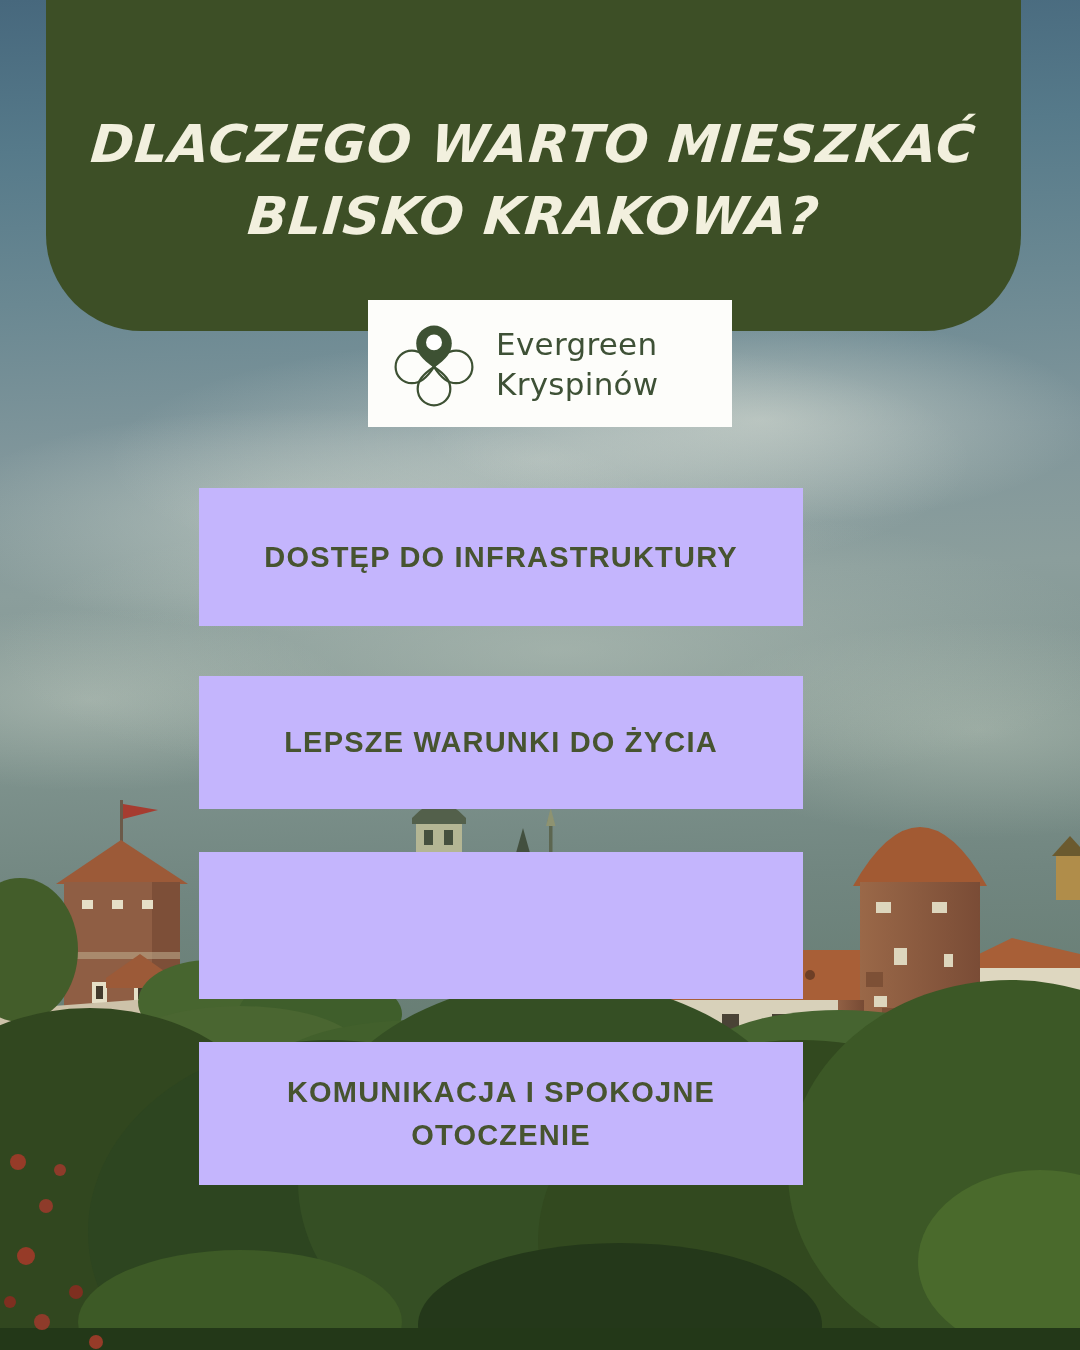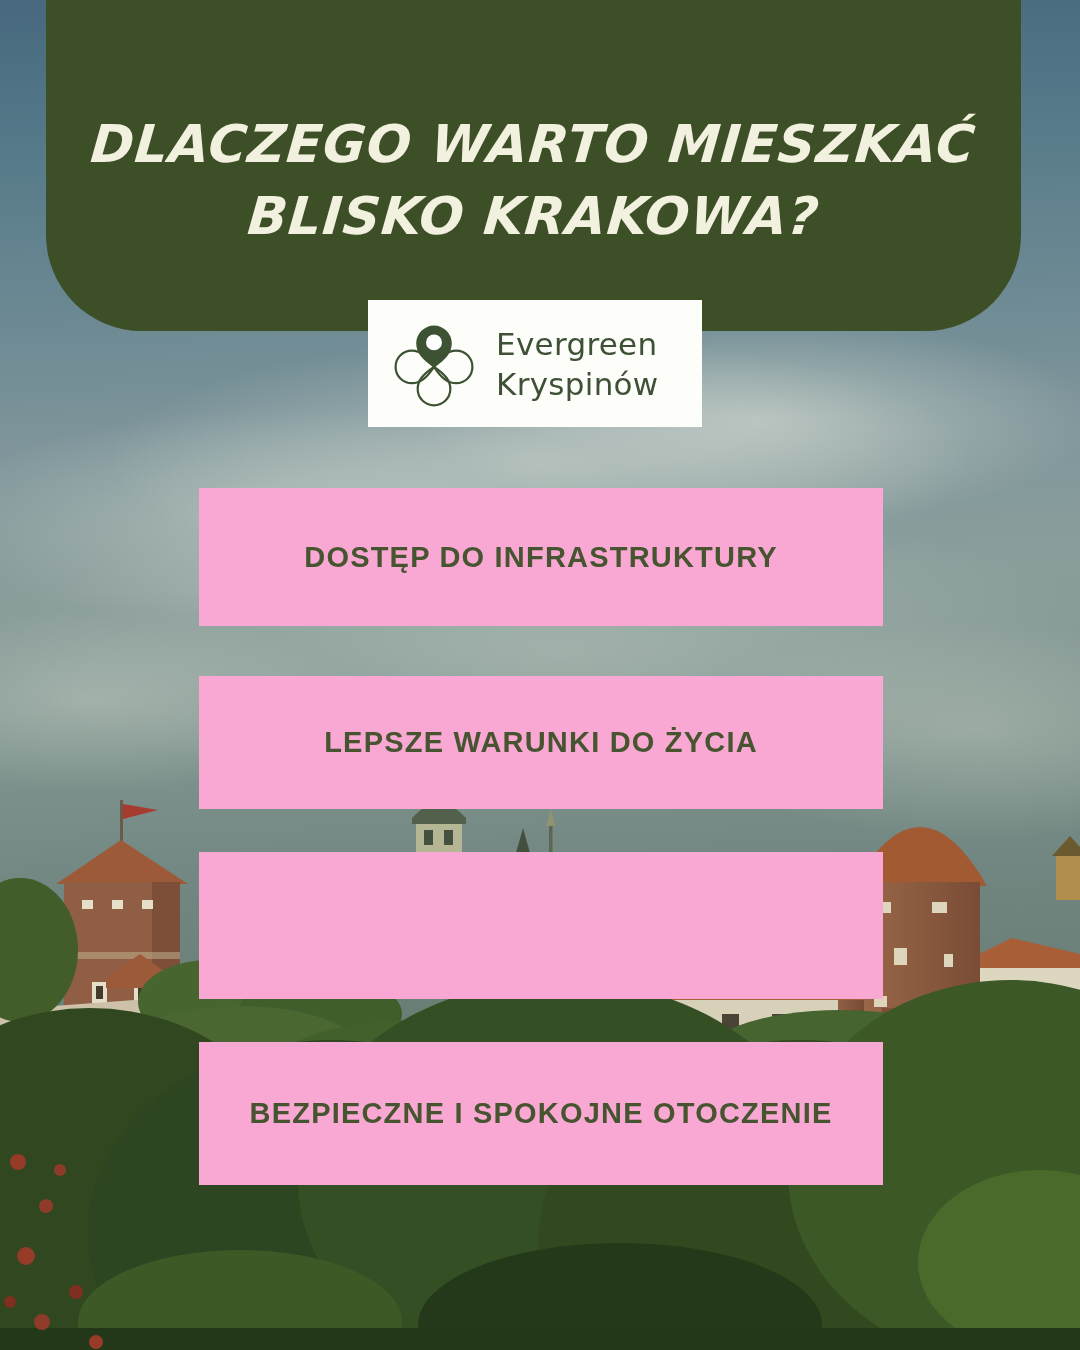--- a/index.html
+++ b/index.html
@@ -35,34 +35,34 @@
   }
   .banner .title-line{
     color:#f2f0de;
     font-family:"DejaVu Sans",sans-serif;
     font-style:italic;font-weight:700;font-size:52px;line-height:72px;
     letter-spacing:1px;white-space:nowrap;
     transform:skewX(-5deg);
   }
   
   .logo-card{
-    position:absolute;left:368px;top:300px;width:334px;height:127px;z-index:4;
+    position:absolute;left:368px;top:300px;width:364px;height:127px;z-index:4;
     background:#fdfdfa;display:flex;align-items:center;box-sizing:border-box;
     padding-left:18px;
   }
   .logo-mark{flex:0 0 auto;}
   .logo-text{
     margin-left:14px;color:#3e5136;
     font-family:"DejaVu Sans",sans-serif;
     font-size:31px;line-height:40px;font-weight:400;letter-spacing:.3px;
   }
   
   .benefit{
-    position:absolute;left:199px;width:684px;z-index:4;
-    background:#f9a8d4;
+    position:absolute;left:199px;width:604px;z-index:4;
+    background:#c4b5fd;
     display:flex;align-items:center;justify-content:center;text-align:center;
   }
   .benefit .card-text{
     max-width:620px;color:#475430;font-weight:700;font-size:29px;
     line-height:43px;letter-spacing:1.2px;
   }
   .benefit-1{top:488px;height:138px;}
   .benefit-2{top:676px;height:133px;text-align:center;}
   .benefit-3{top:852px;height:147px;}
   .benefit-4{top:1042px;height:143px;}
@@ -235,18 +235,18 @@
       <div>LEPSZE WARUNKI DO ŻYCIA</div>
       <div></div>
     </div>
   </div>
   <div class="benefit benefit-3">
     <div class="card-text">
     </div>
   </div>
   <div class="benefit benefit-4">
     <div class="card-text">
-      <div>BEZPIECZNE I SPOKOJNE OTOCZENIE</div>
+      <div>KOMUNIKACJA I SPOKOJNE OTOCZENIE</div>
       <div></div>
     </div>
   </div>
 
 </div>
 
 </body></html>

